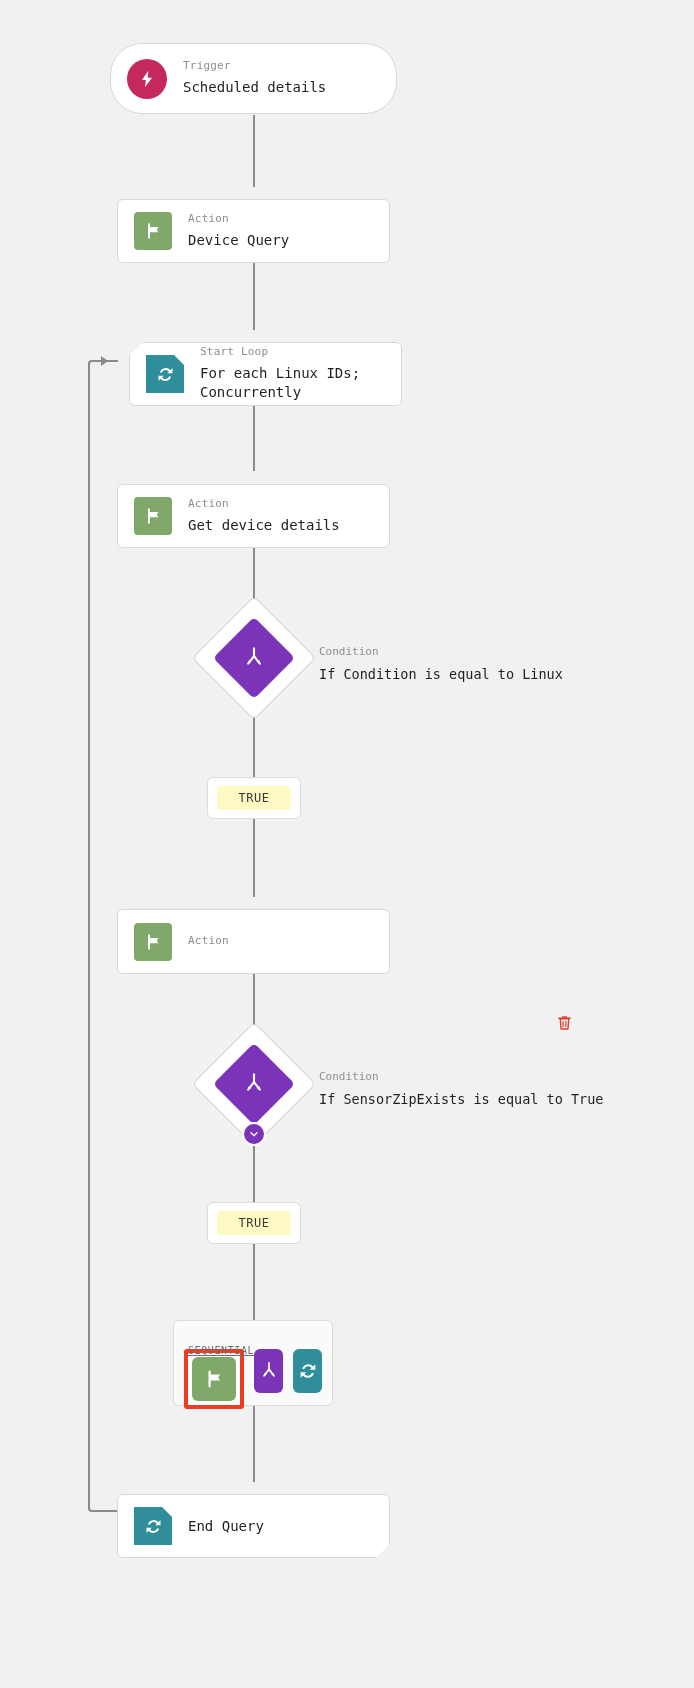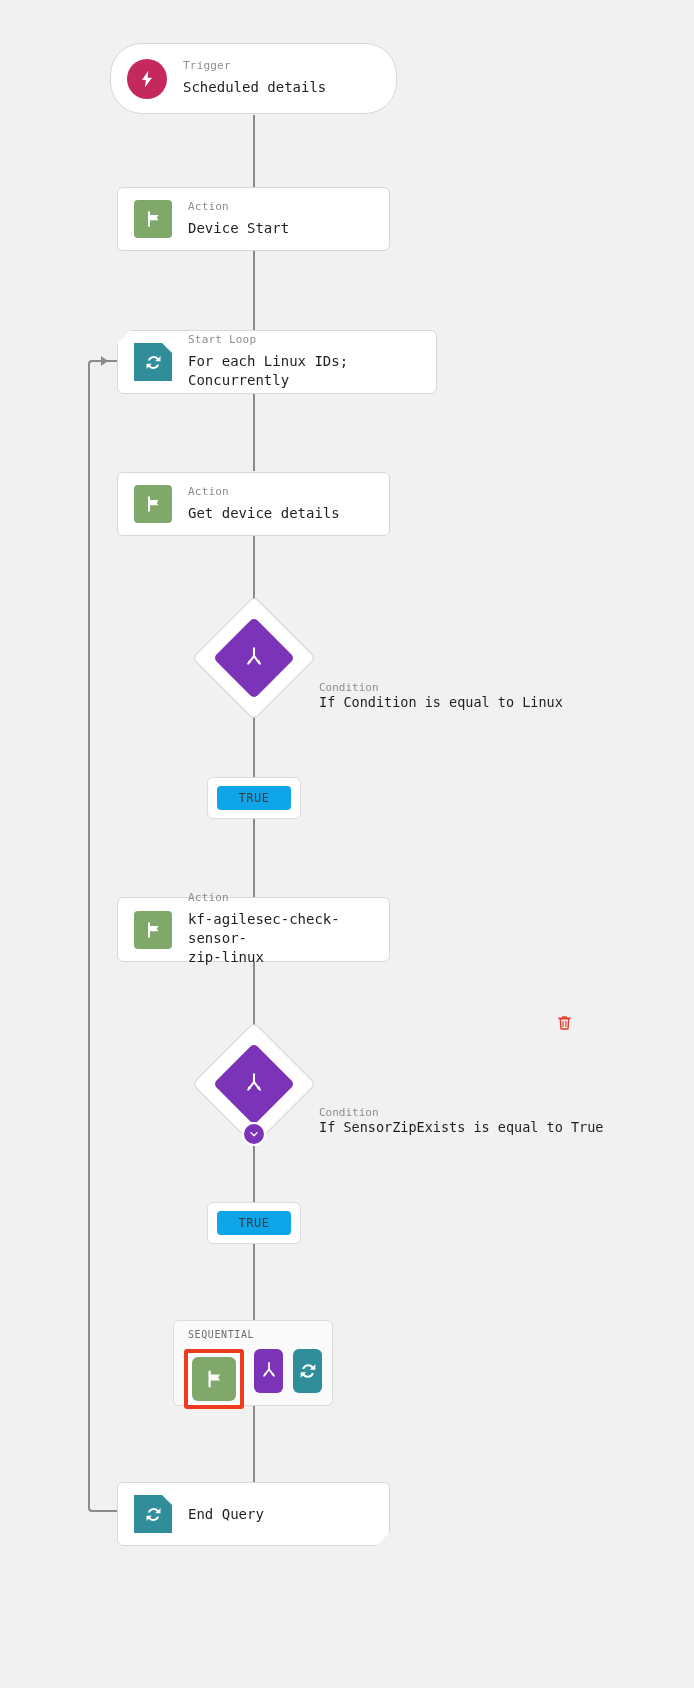--- a/index.html
+++ b/index.html
@@ -43,21 +43,21 @@
   .node {
     position: absolute;
     background: #ffffff;
     border: 1px solid #d8d8d8;
     display: flex;
     align-items: center;
     padding: 16px 16px;
     gap: 16px;
   }
   .node.pill { border-radius: 32px; }
-  .node.rect { border-radius: 6px; }
+  .node.rect { border-radius: 6px; margin-top: 12px; }
   .node.loopstart {
     border-radius: 6px 6px 6px 6px;
     clip-path: polygon(14px 0, 100% 0, 100% 100%, 0 100%, 0 14px);
   }
   .node.loopend {
     clip-path: polygon(0 0, 100% 0, 100% calc(100% - 14px), calc(100% - 14px) 100%, 0 100%);
   }
 
   .node-text { display: flex; flex-direction: column; gap: 6px; min-width: 0; }
   .node-kind {
@@ -122,22 +122,21 @@
     display: flex;
     align-items: center;
     justify-content: center;
   }
   .diamond-inner > svg { transform: rotate(-45deg); }
 
   .cond-label {
     position: absolute;
     display: flex;
     flex-direction: column;
-    gap: 0;
-    margin-top: 36px;
+    gap: 8px;
   }
   .cond-kind { font-size: 11px; color: #8e8e8e; }
   .cond-title { font-size: 13.5px; color: #1f1f1f; }
 
   
   .chev-btn {
     position: absolute;
     width: 24px; height: 24px;
     border-radius: 50%;
     background: #7b33b8;
@@ -153,42 +152,42 @@
     position: absolute;
     width: 94px; height: 42px;
     background: #ffffff;
     border: 1px solid #dcdcdc;
     border-radius: 6px;
     display: flex;
     align-items: center;
     justify-content: center;
   }
   .branch-pill {
-    background: #0ea5e9;
+    background: #fef9c3;
     border-radius: 4px;
     font-size: 12px;
     color: #3a3a3a;
     padding: 5px 22px;
     letter-spacing: 0.5px;
   }
 
   
   .seq-group {
     position: absolute;
     background: #fafafa;
     border: 1px solid #dcdcdc;
     border-radius: 6px;
     padding: 10px;
   }
   .seq-label {
     font-size: 10px;
     color: #6d6d6d;
     letter-spacing: 0.6px;
     position: absolute;
-    top: 8px; left: 14px;
+    top: 24px; left: 14px; text-decoration: underline;
   }
   .seq-tiles {
     display: flex;
     gap: 10px;
     margin-top: 18px;
   }
   .tile {
     width: 44px; height: 44px;
     border-radius: 6px;
     display: flex;
@@ -248,25 +247,25 @@
   </div>
 
   <div class="node rect" style="left:117px; top:187px; width:273px; height:64px;">
     <span class="icon icon-action">
       <svg width="20" height="20" viewBox="0 0 24 24" aria-hidden="true">
         <path d="M6 3 v18 h2.4 v-7.4 h10.2 l-2.1-3.2 l2.1-3.3 H8.4 V3 Z" fill="#ffffff"></path>
       </svg>
     </span>
     <span class="node-text">
       <span class="node-kind">Action</span>
-      <span class="node-title">Device Start</span>
-    </span>
-  </div>
-
-  <div class="node rect loopstart" style="left:117px; top:330px; width:320px; height:64px;">
+      <span class="node-title">Device Query</span>
+    </span>
+  </div>
+
+  <div class="node rect loopstart" style="left:129px; top:330px; width:273px; height:64px;">
     <span class="icon icon-loop">
       <svg width="21" height="21" viewBox="0 0 24 24" aria-hidden="true">
         <path d="M17.6 7.2 A7 7 0 0 0 5.6 9.4 l2.1 .6 A4.8 4.8 0 0 1 16 8.6 l-2.1 2.1 h6.1 V4.6 Z" fill="#ffffff"></path>
         <path d="M6.4 16.8 A7 7 0 0 0 18.4 14.6 l-2.1-.6 A4.8 4.8 0 0 1 8 15.4 l2.1-2.1 H4 v6.1 Z" fill="#ffffff"></path>
       </svg>
     </span>
     <span class="node-text">
       <span class="node-kind">Start Loop</span>
       <span class="node-title">For each Linux IDs;
 Concurrently</span>
@@ -308,22 +307,20 @@
   </div>
 
   <div class="node rect" style="left:117px; top:897px; width:273px; height:65px;">
     <span class="icon icon-action">
       <svg width="20" height="20" viewBox="0 0 24 24" aria-hidden="true">
         <path d="M6 3 v18 h2.4 v-7.4 h10.2 l-2.1-3.2 l2.1-3.3 H8.4 V3 Z" fill="#ffffff"></path>
       </svg>
     </span>
     <span class="node-text">
       <span class="node-kind">Action</span>
-      <span class="node-title">kf-agilesec-check-sensor-
-zip-linux</span>
     </span>
   </div>
 
   <div class="trash-btn" style="left:556px; top:1013px;">
     <svg width="17" height="19" viewBox="0 0 24 24" aria-hidden="true">
       <path d="M4 6 h16" stroke="#e23b2e" stroke-width="2" stroke-linecap="round" fill="none"></path>
       <path d="M9.5 6 V4.2 h5 V6" stroke="#e23b2e" stroke-width="2" fill="none" stroke-linejoin="round"></path>
       <path d="M6 6.8 h12 l-1 13.4 a1 1 0 0 1-1 .9 H8 a1 1 0 0 1-1-.9 Z" stroke="#e23b2e" stroke-width="2" fill="none" stroke-linejoin="round"></path>
       <path d="M10 10.5 v7 M14 10.5 v7" stroke="#e23b2e" stroke-width="1.7" stroke-linecap="round" fill="none"></path>
     </svg>

